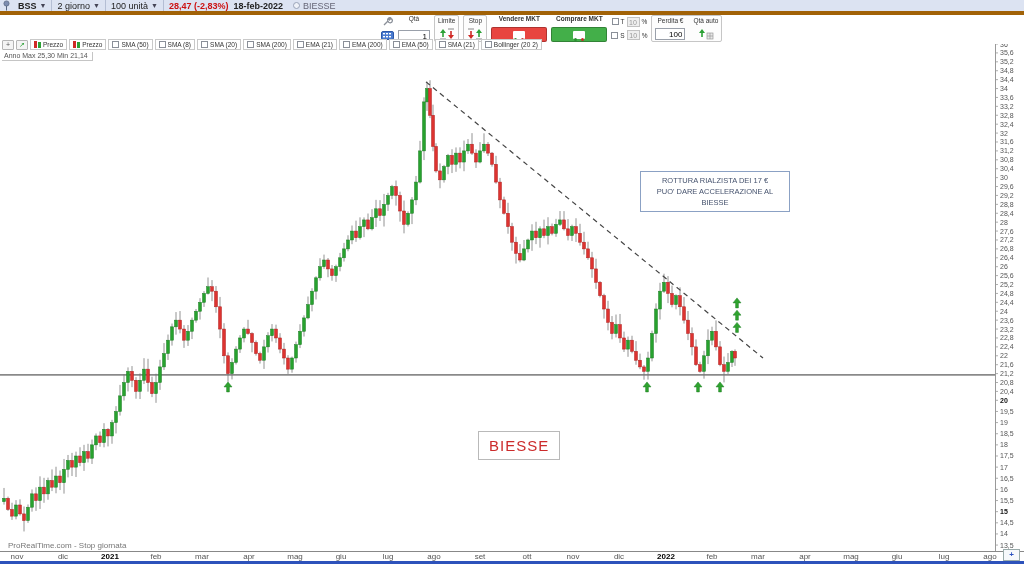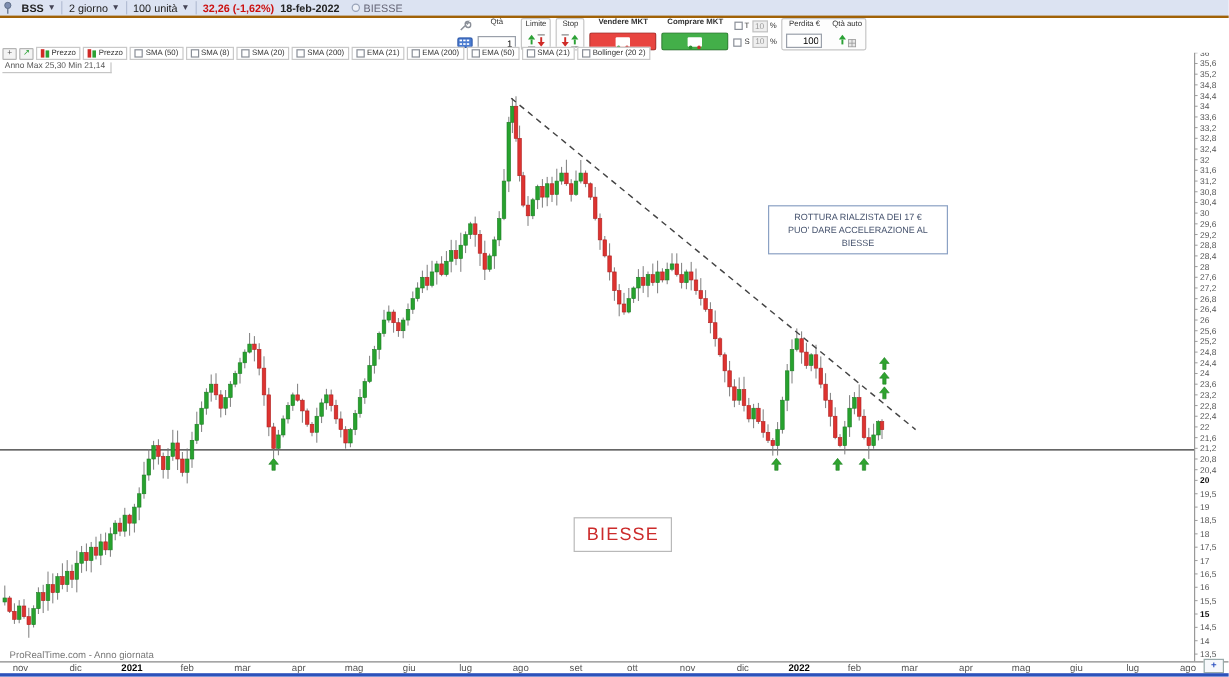--- a/index.html
+++ b/index.html
@@ -2,21 +2,21 @@
 <html><head>
 <meta charset="utf-8">
 <style>
   * { margin:0; padding:0; box-sizing:border-box; }
   html,body { width:1024px; height:564px; overflow:hidden;
     font-family:"Liberation Sans", sans-serif; background:#fff; }
   #stage { position:relative; width:1024px; height:564px; background:#fff; }
 
   
   #topbar { position:absolute; left:0; top:0; width:1024px; height:15px;
-    background:#dce3f2; border-bottom:2px solid #a16207;
+    background:#dce3f2; border-bottom:4px solid #a16207;
     display:flex; align-items:center; font-size:9px; color:#222; }
   .tb-item { display:flex; align-items:center; padding:0 5px; height:100%; }
   .tb-sep { width:1px; height:11px; background:#b4bed4; }
   .caret { font-size:7px; color:#445; margin-left:3px; }
   .tb-bold { font-weight:bold; }
   #price-neg { color:#cc1111; font-weight:bold; }
   #sym-name { color:#667; }
   .ring { width:7px; height:7px; border:1px solid #99a3b8; border-radius:50%;
     background:#eef1f8; margin-right:3px; }
   #pin-ic { width:9px; height:11px; margin:0 2px 0 2px; }
@@ -93,21 +93,21 @@
       <span class="caret">▼</span>
     </div>
     <div class="tb-sep"></div>
     <div class="tb-item">
       <span>100 unità</span>
       <span class="caret">▼</span>
     </div>
     <div class="tb-sep"></div>
     <div class="tb-item">
       <span id="price-neg">
-        <span>32,26</span>&nbsp;<span>(-1,62%)</span>
+        <span>28,47</span>&nbsp;<span>(-2,83%)</span>
       </span>
       <span class="tb-bold" style="margin-left:5px">18-feb-2022</span>
     </div>
     <div class="tb-item">
       <span class="ring"></span>
       <span id="sym-name">BIESSE</span>
     </div>
   </div>
 
   <div id="trade-panel">
@@ -773,16 +773,16 @@
       <path d="M 737 266.12649999999996 l -4 5 l 2.6 0 l 0 5 l 2.8 0 l 0 -5 l 2.6 0 Z" fill="#2fa32f" stroke="#1e7f24" stroke-width="0.5"></path>
       <path d="M 737 278.375 l -4 5 l 2.6 0 l 0 5 l 2.8 0 l 0 -5 l 2.6 0 Z" fill="#2fa32f" stroke="#1e7f24" stroke-width="0.5"></path>
     </svg>
 
   <div id="annotation-box">
     <div>ROTTURA RIALZISTA DEI 17 €</div>
     <div>PUO' DARE ACCELERAZIONE AL BIESSE</div>
   </div>
   <div id="watermark-box">BIESSE</div>
 
-  <div id="footer-src">ProRealTime.com - Anno giornata</div>
+  <div id="footer-src">ProRealTime.com - Stop giornata</div>
   <div id="axis-settings">+</div>
   <div id="bottom-strip"></div>
 </div>
 
 </body></html>

